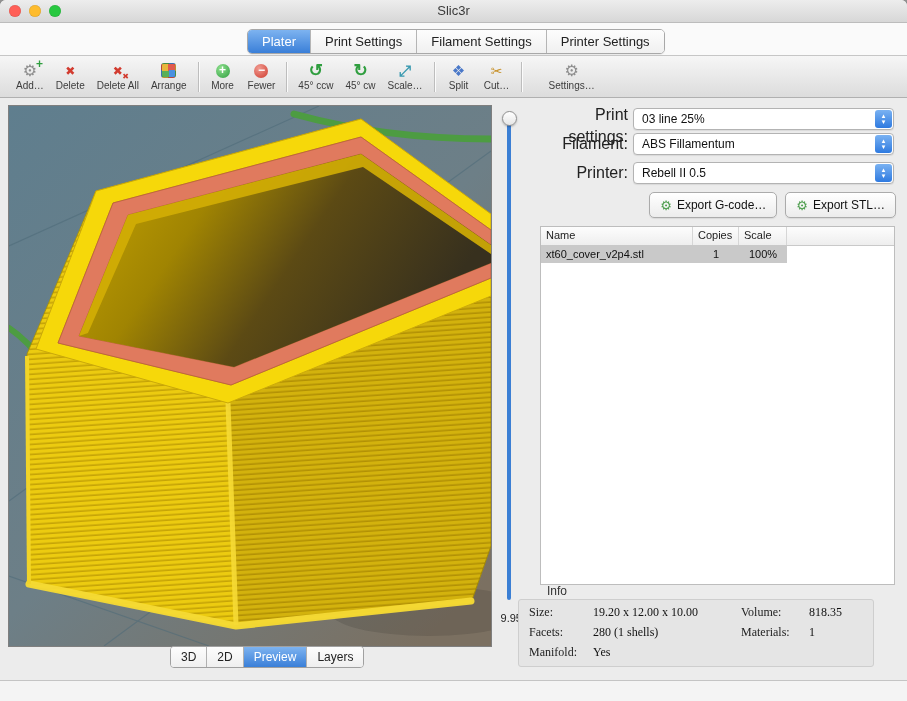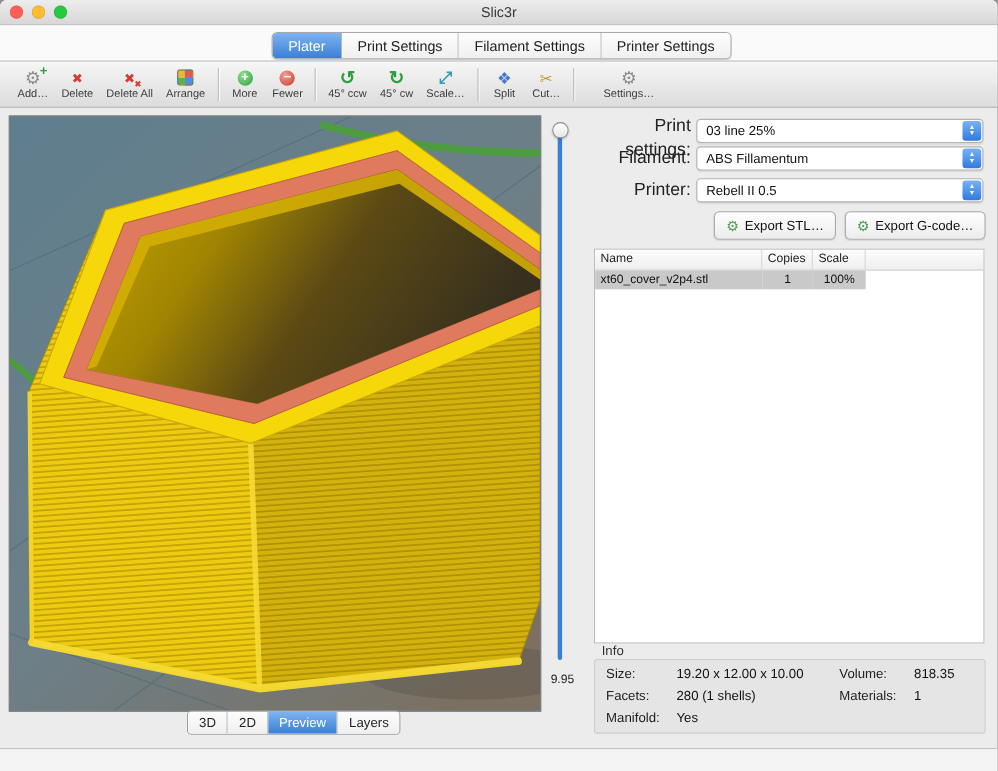--- a/index.html
+++ b/index.html
@@ -78,21 +78,21 @@
   .t-head{display:grid;grid-template-columns:152px 46px 48px 1fr;height:18px;background:linear-gradient(#fdfdfd,#eeeeee);border-bottom:1px solid #c9c9c9;}
   .t-head>div{padding:2px 5px;border-right:1px solid #d6d6d6;color:#222;box-sizing:border-box;overflow:hidden;white-space:nowrap;}
   .t-head>div:last-child{border-right:none;}
   .t-row{display:grid;grid-template-columns:152px 46px 48px 1fr;height:17px;line-height:17px;cursor:default;}
   .t-row .cell{padding:0 5px;box-sizing:border-box;white-space:nowrap;overflow:hidden;color:#111;}
   .t-row.selected .cell.sel{background:#c9c9c9;}
   .cell.center{text-align:center;padding:0;}
 
   
   .info-title{position:absolute;left:547px;top:584px;font-size:12px;color:#333;}
-  .info-box{position:absolute;left:540px;top:599px;width:356px;height:68px;background:#e5e5e5;border:1px solid #cecece;border-radius:3px;box-sizing:border-box;padding:5px 0 0 10px;}
+  .info-box{position:absolute;left:518px;top:599px;width:356px;height:68px;background:#e5e5e5;border:1px solid #cecece;border-radius:3px;box-sizing:border-box;padding:5px 0 0 10px;font-family:Liberation Serif, serif;}
   .info-grid{display:grid;grid-template-columns:64px 148px 68px 1fr;grid-auto-rows:20px;font-size:12px;color:#111;}
   .info-grid .lbl{color:#222;}
 
   .statusbar{position:absolute;left:0;right:0;top:680px;height:21px;background:#f4f4f4;border-top:1px solid #c4c4c4;}
 </style>
 </head>
 <body>
 
 <div class="window">
 
@@ -246,25 +246,25 @@
 
   <div class="panel-label" style="top:162px;">Printer:</div>
   <div class="popup" style="top:162px;">
     <span class="popup-value">Rebell II 0.5</span>
     <span class="popup-arrows"></span>
   </div>
 
   <div class="export-row">
     <div class="btn">
       <span class="btn-gear"></span>
-      <span>Export STL…</span>
+      <span>Export G-code…</span>
     </div>
     <div class="btn">
       <span class="btn-gear"></span>
-      <span>Export G-code…</span>
+      <span>Export STL…</span>
     </div>
   </div>
 
   <div class="obj-table">
     <div class="t-head">
       <div>Name</div>
       <div>Copies</div>
       <div>Scale</div>
       <div></div>
     </div>

